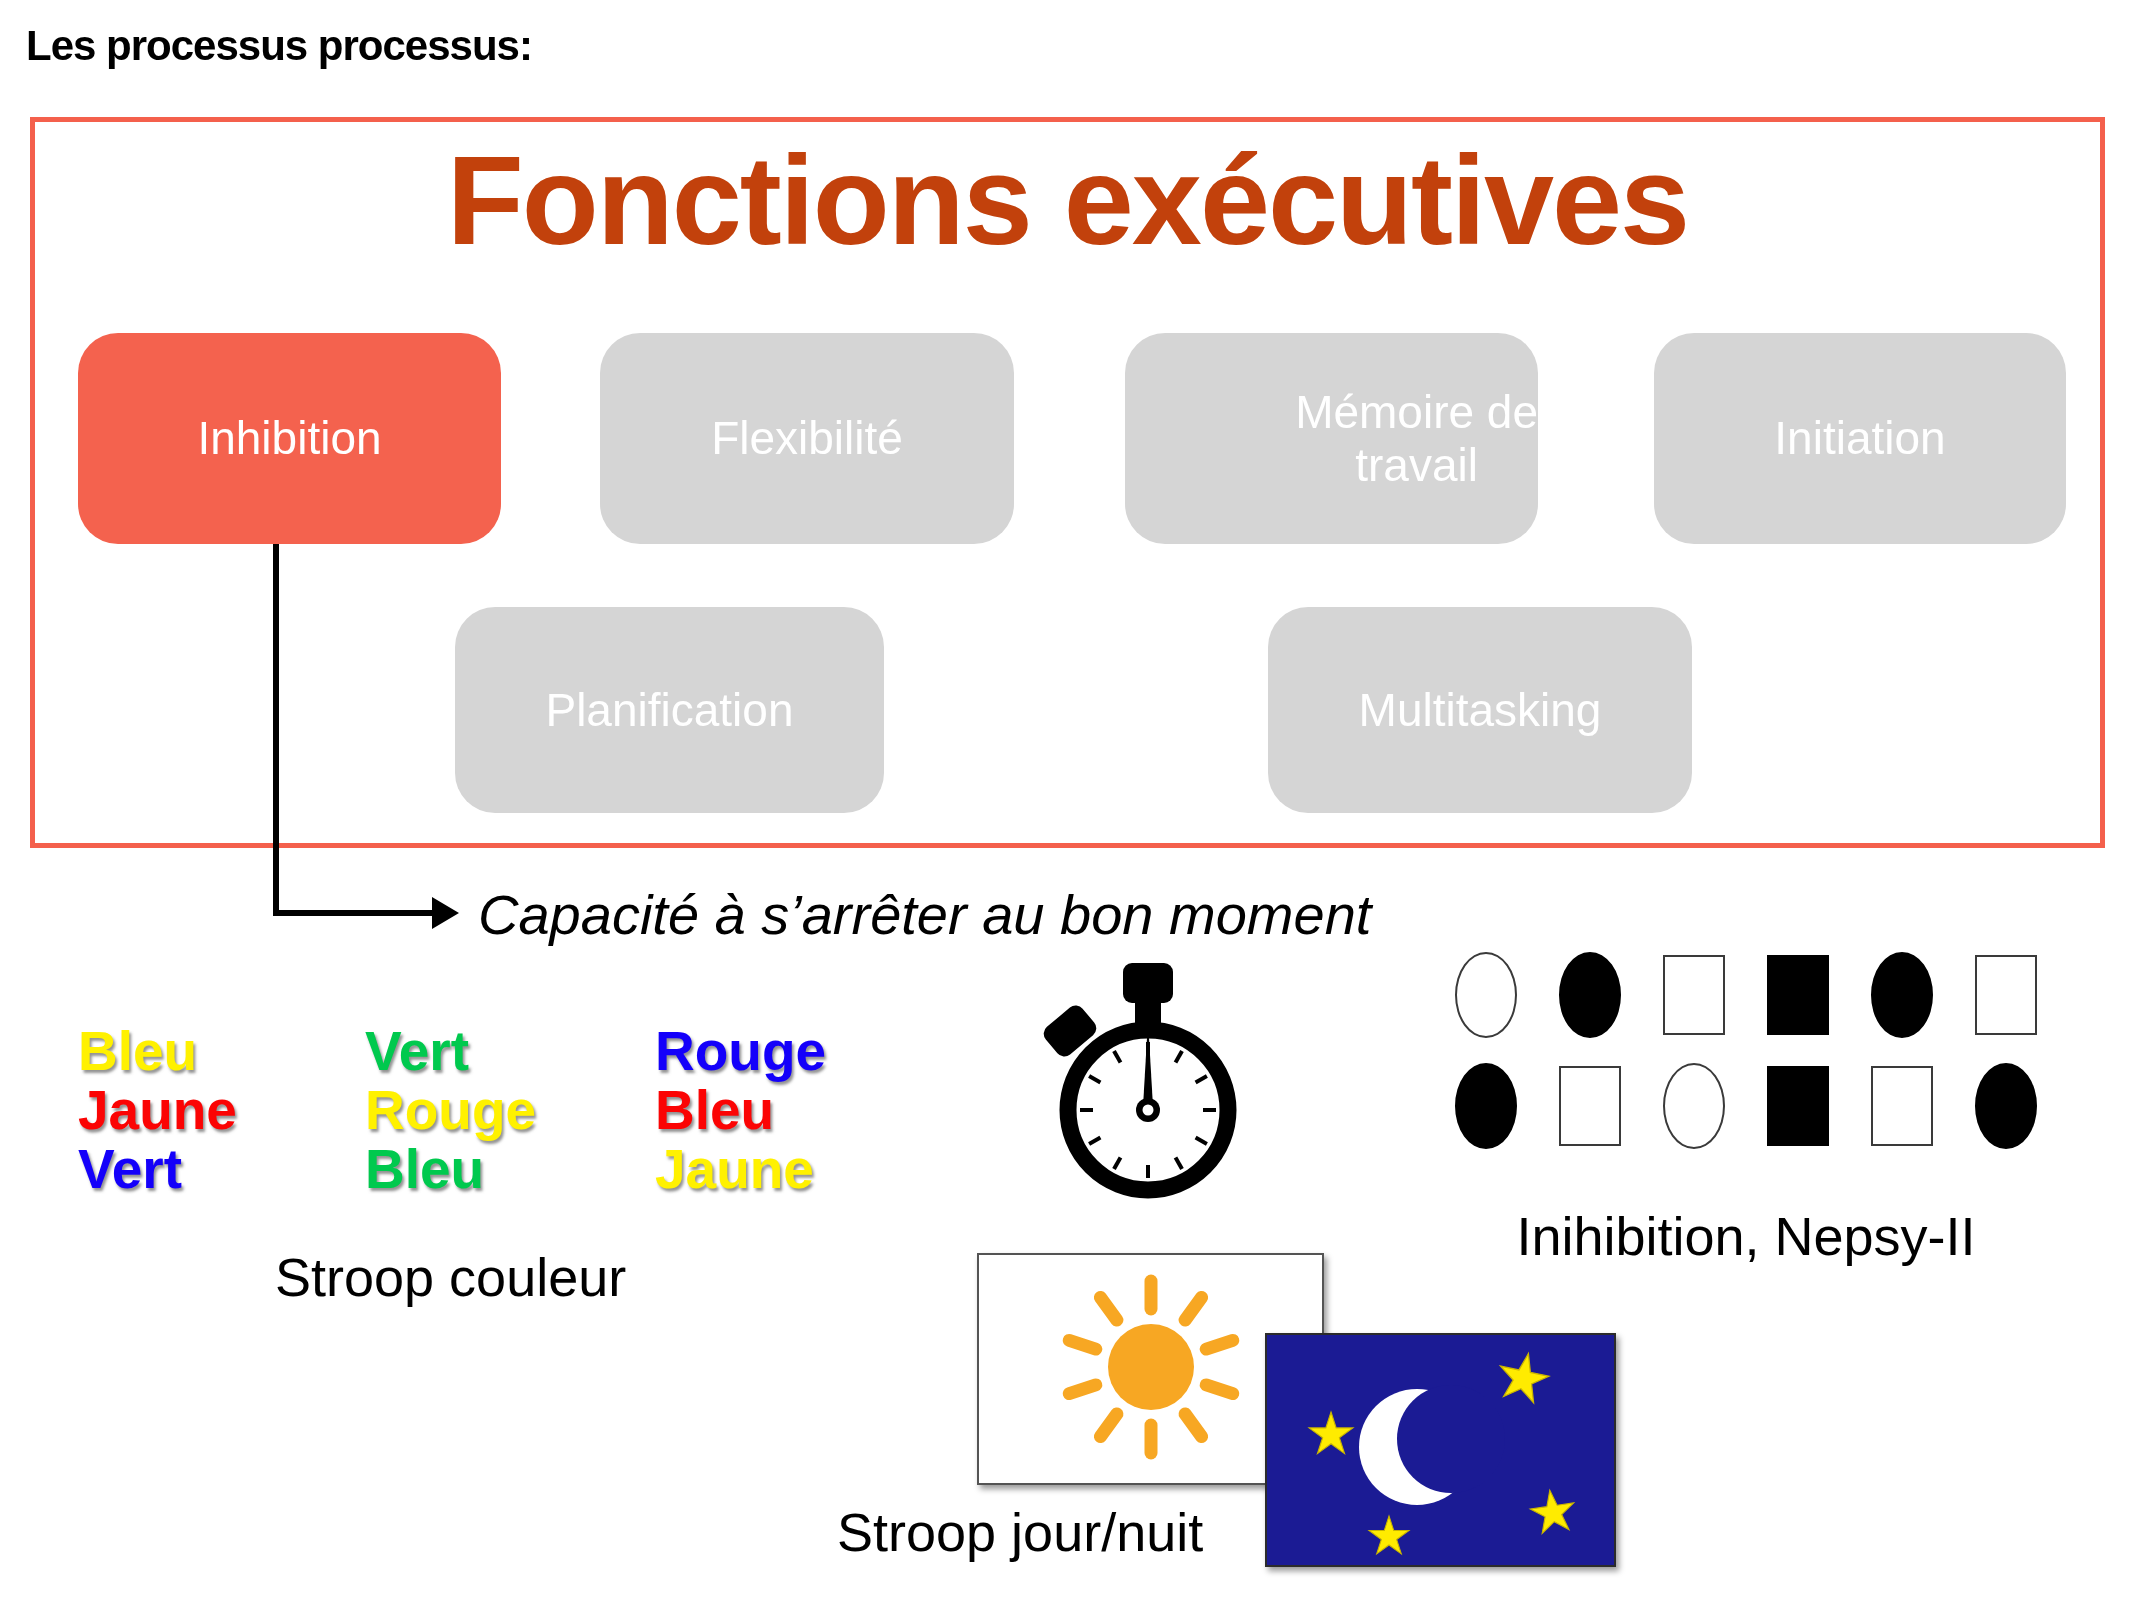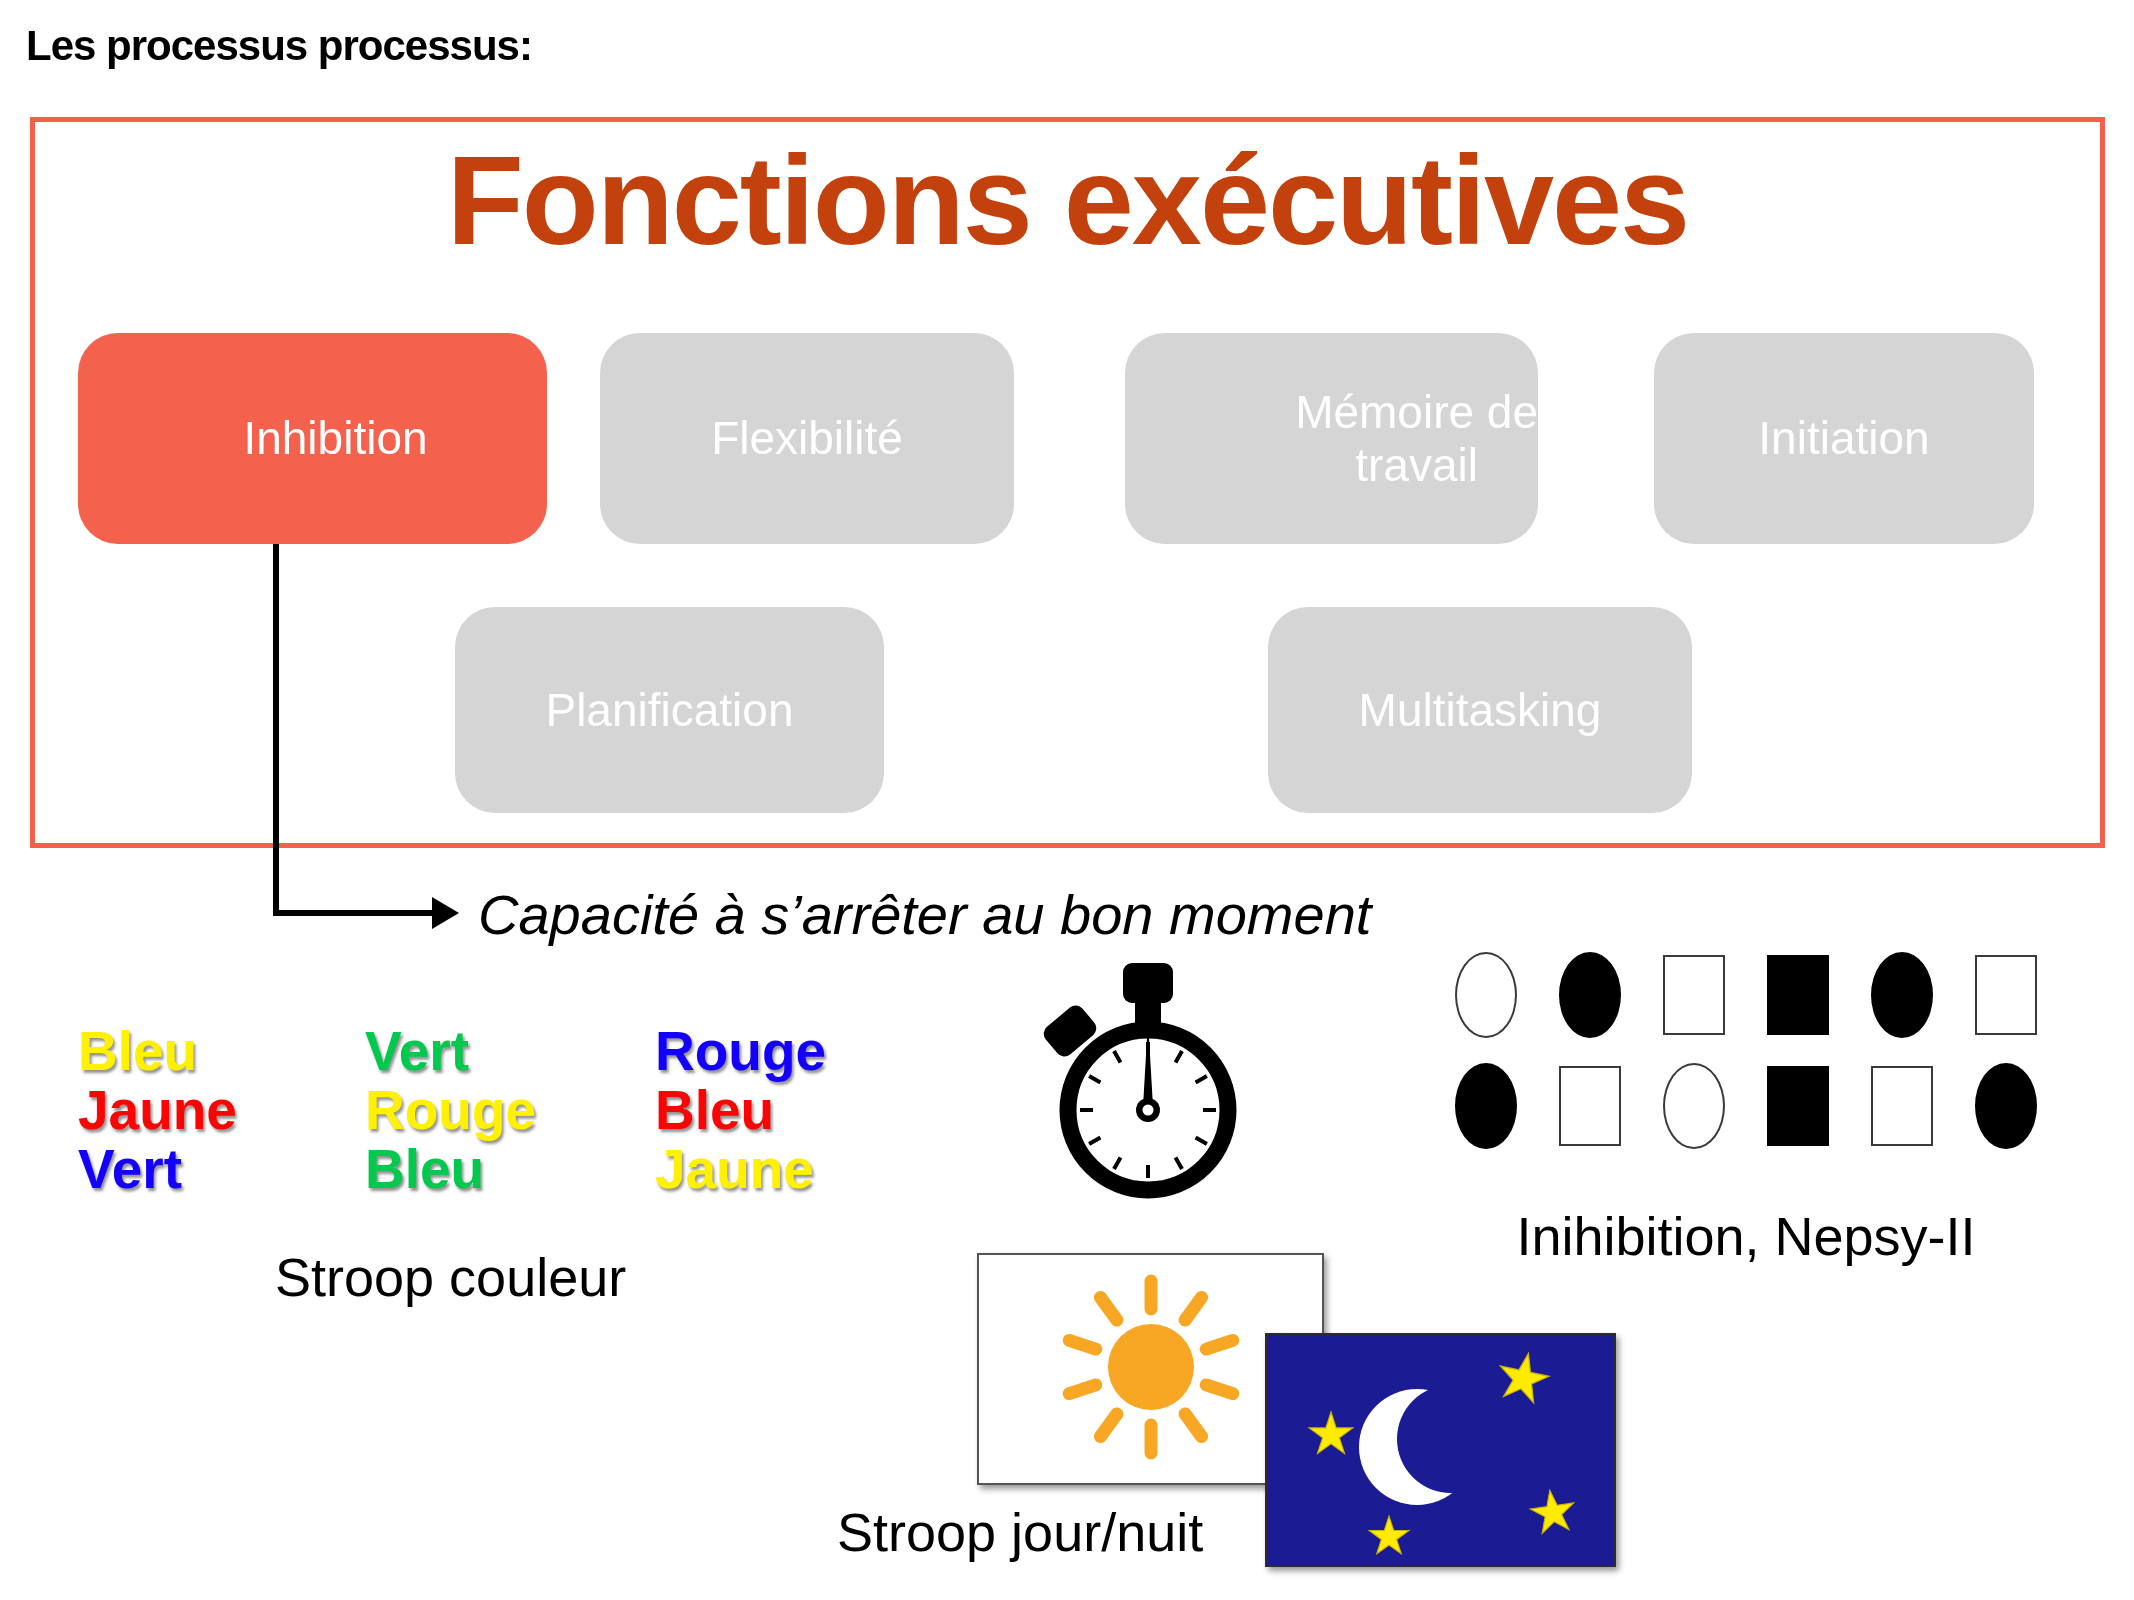--- a/index.html
+++ b/index.html
@@ -50,31 +50,31 @@
 </head>
 <body>
 
 <div id="slide">
 
   <div class="abs page-title">Les processus processus:</div>
 
   <div class="abs frame"></div>
   <div class="abs frame-title">Fonctions exécutives</div>
 
-  <div class="abs cbox coral" style="left:78px;top:333px;width:423px;height:211px;padding-left:46px;">
+  <div class="abs cbox coral" style="left:78px;top:333px;width:423px;height:211px;">
     <span>Inhibition</span>
   </div>
   <div class="abs cbox gray" style="left:600px;top:333px;width:414px;height:211px;">
     <span>Flexibilité</span>
   </div>
   <div class="abs cbox gray" style="left:1125px;top:333px;width:413px;height:211px;justify-content:flex-end;">
     <span>Mémoire de
 travail</span>
   </div>
-  <div class="abs cbox gray" style="left:1654px;top:333px;width:380px;height:211px;">
+  <div class="abs cbox gray" style="left:1654px;top:333px;width:412px;height:211px;">
     <span>Initiation</span>
   </div>
   <div class="abs cbox gray" style="left:455px;top:607px;width:429px;height:206px;">
     <span>Planification</span>
   </div>
   <div class="abs cbox gray" style="left:1268px;top:607px;width:424px;height:206px;">
     <span>Multitasking</span>
   </div>
 
   <div class="abs arrow-v"></div>

